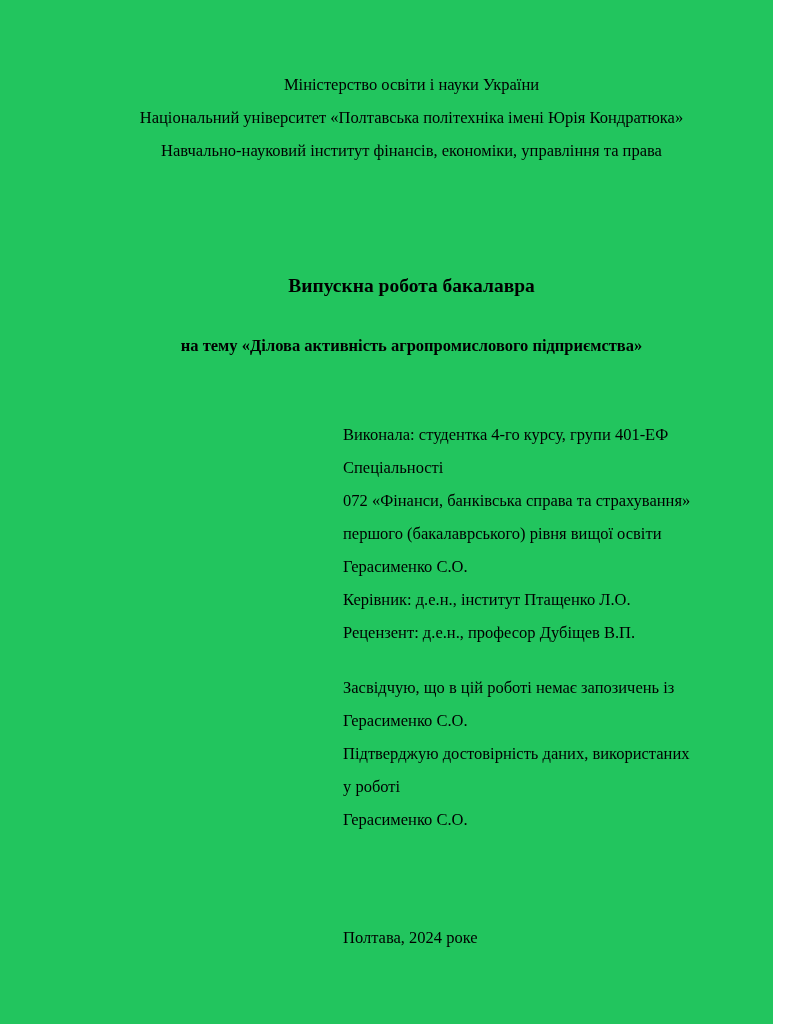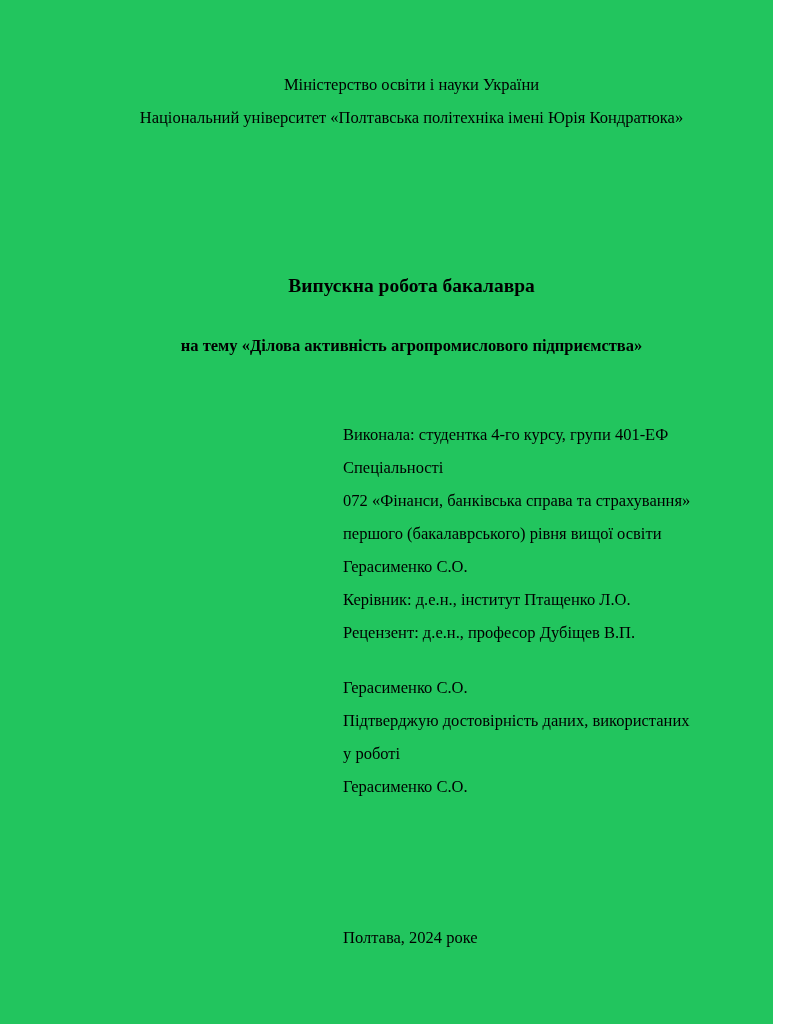--- a/index.html
+++ b/index.html
@@ -61,37 +61,39 @@
   .footer-block   { top: 921px; }
 </style>
 </head>
 <body>
 
 <div class="page">
 
   <div class="centered-block header-block">
     <p class="line">Міністерство освіти і науки України</p>
     <p class="line">Національний університет «Полтавська політехніка імені Юрія Кондратюка»</p>
+    <p class="line">Навчально-науковий інститут фінансів, економіки, управління та права</p>
   </div>
 
   <h1 class="doc-title">Випускна робота бакалавра</h1>
 
   <h2 class="doc-subtitle">на тему «Ділова активність агропромислового підприємства»</h2>
 
   <div class="left-block details-block">
     <p class="line">Виконала: студентка 4-го курсу, групи 401-ЕФ</p>
     <p class="line">Спеціальності</p>
     <p class="line">072 «Фінанси, банківська справа та страхування»</p>
     <p class="line">першого (бакалаврського) рівня вищої освіти</p>
     <p class="line">Герасименко С.О.</p>
     <p class="line">Керівник: д.е.н., інститут Птащенко Л.О.</p>
     <p class="line">Рецензент: д.е.н., професор Дубіщев В.П.</p>
   </div>
 
   <div class="left-block declaration-block">
+    <p class="line">Засвідчую, що в цій роботі немає запозичень із</p>
     <p class="line">Герасименко С.О.</p>
     <p class="line">Підтверджую достовірність даних, використаних</p>
     <p class="line">у роботі</p>
     <p class="line">Герасименко С.О.</p>
   </div>
 
   <div class="left-block footer-block">
     <p class="line">Полтава, 2024 роке</p>
   </div>
 

